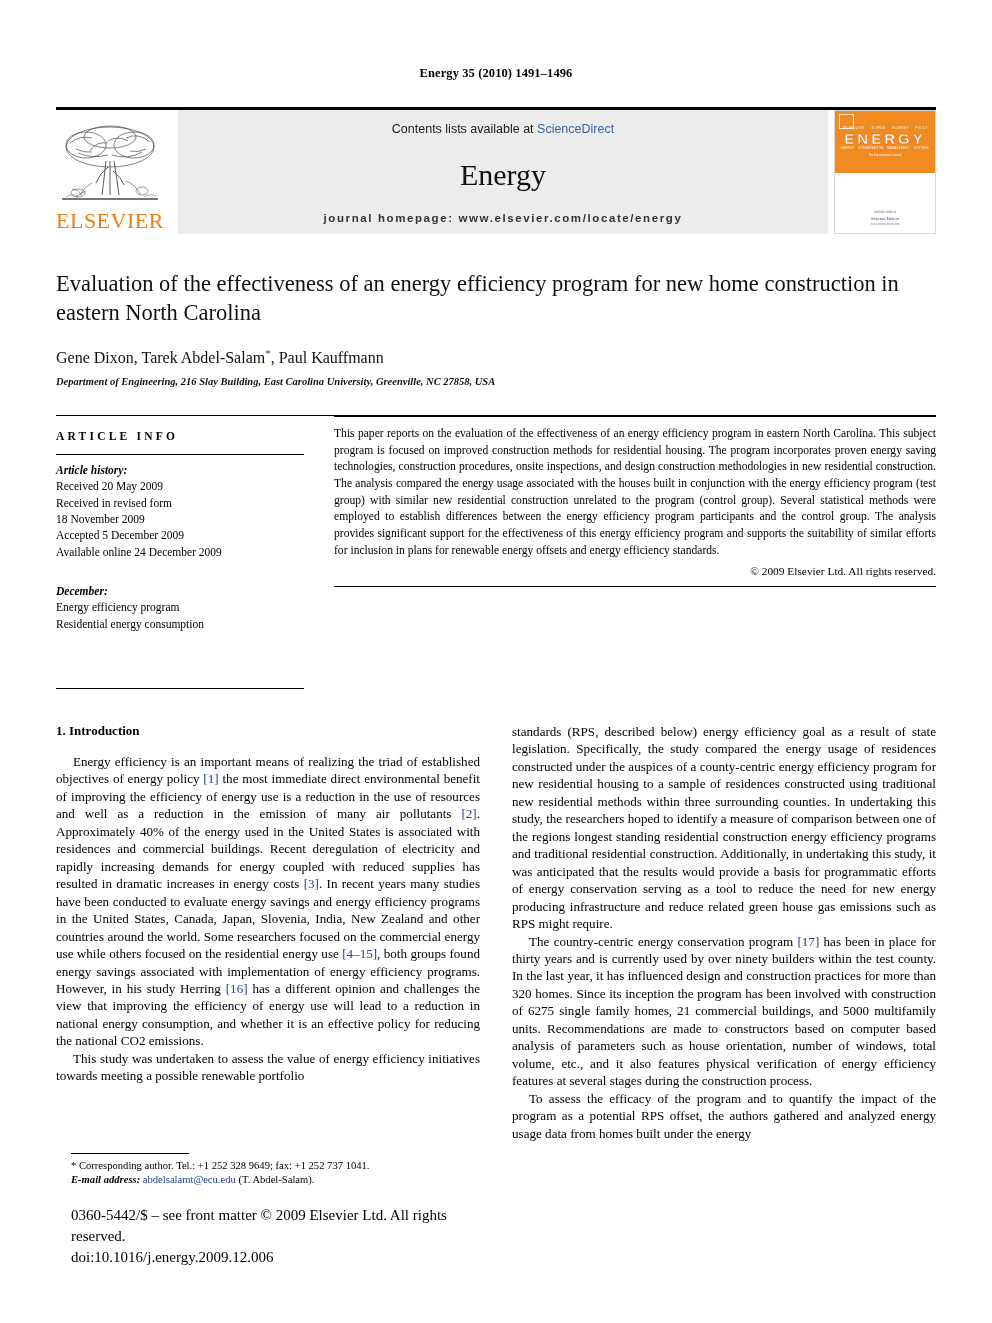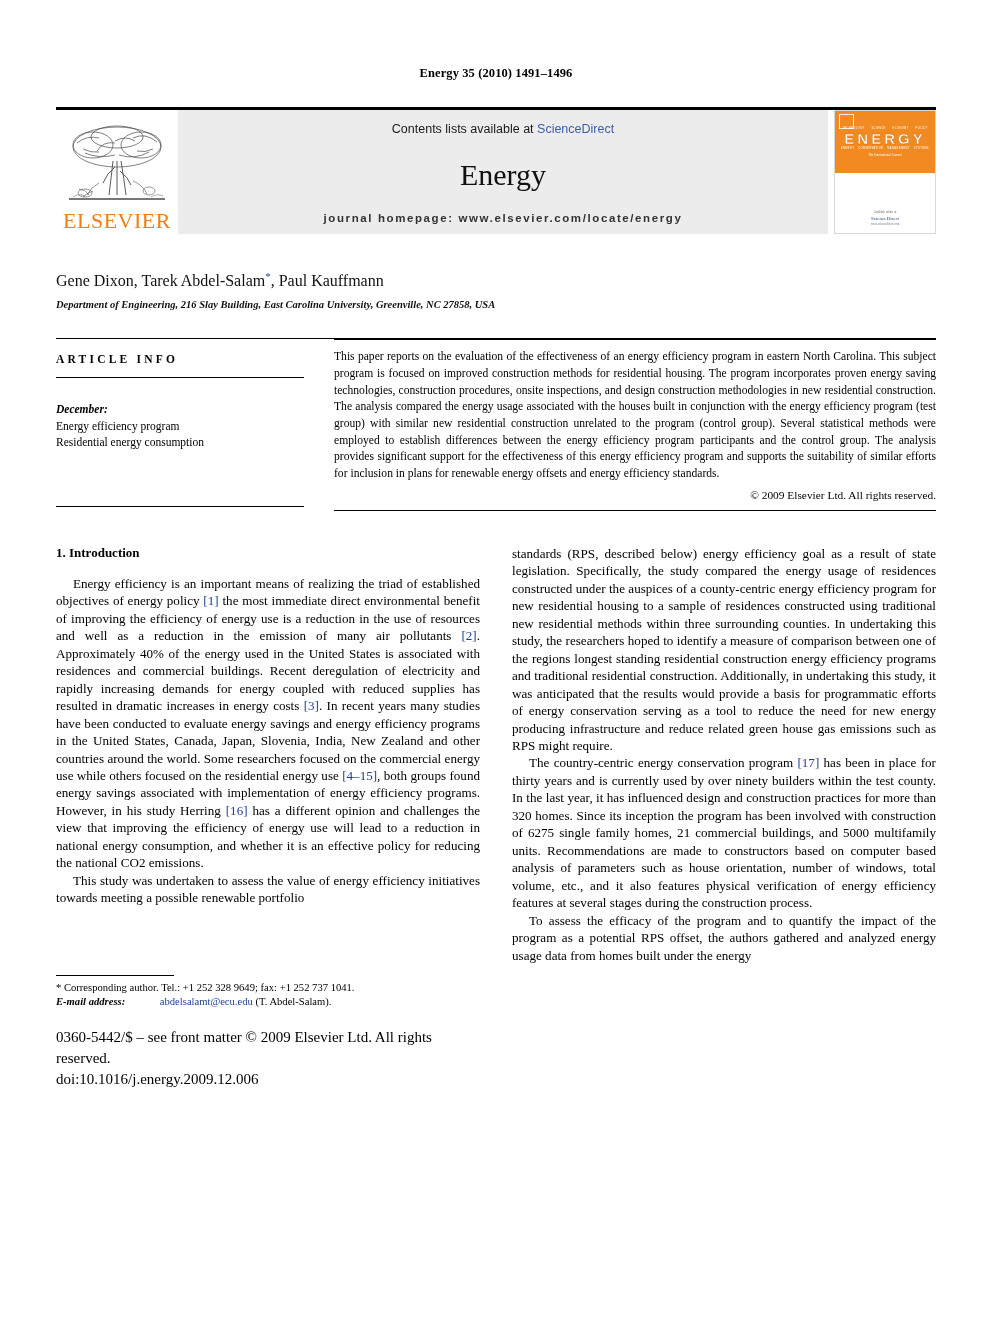--- a/index.html
+++ b/index.html
@@ -38,21 +38,20 @@
     border-top: 3px solid #000;
     display: flex;
     align-items: stretch;
     height: 124px;
   }
   .elsevier-logo {
     width: 122px;
     flex: 0 0 122px;
     display: flex;
     flex-direction: column;
-    align-items: center;
     justify-content: flex-end;
     padding-bottom: 2px;
     box-sizing: border-box;
   }
   .tree-svg { display:block; }
   .elsevier-word {
     font-family: "Liberation Serif", serif;
     font-size: 22px;
     letter-spacing: .5px;
     color: #f07e13;
@@ -250,37 +249,37 @@
     margin: 0;
     text-indent: 17px;
     hyphens: manual;
   }
   p.body-p.cont { text-indent: 0; }
   .ref { color: #1c3f94; }
 
   
   .footnote-wrap {
     position: absolute;
-    left: 0;
+    left: 15px;
     bottom: 0;
     width: 424px;
   }
   .footnote-rule {
     width: 118px;
     border-top: 1px solid #000;
     margin-bottom: 5px;
   }
   .footnote {
     font-size: 10.6px;
     line-height: 1.38;
     padding-left: 9px;
     text-indent: -9px;
   }
   .footnote .ital { font-style: italic; font-weight: bold; }
-  .footnote a, .mail { color: #1c3f94; text-decoration: none; margin-left: 32px; }
+  .footnote a, .mail { color: #1c3f94; text-decoration: none; }
   .issn-block {
     margin-top: 17px;
     font-size: 15px;
     line-height: 1.4;
   }
 </style>
 </head>
 <body>
 
 <div class="page">
@@ -357,30 +356,39 @@
       </div>
       <div class="cover-bottom">
         <div class="cover-avail">Available online at</div>
         <div class="cover-sd">ScienceDirect</div>
         <div class="cover-url">www.sciencedirect.com</div>
       </div>
     </div>
   </div>
 
   <div class="title-block">
+    <h1 class="paper-title">Evaluation of the effectiveness of an energy efficiency program for new home construction in eastern North Carolina</h1>
     <div class="authors">
       <span id="authors-slot">Gene Dixon, Tarek Abdel-Salam<sup>*</sup>, Paul Kauffmann</span>
     </div>
     <div class="affiliation">Department of Engineering, 216 Slay Building, East Carolina University, Greenville, NC 27858, USA</div>
   </div>
 
   <div class="info-abstract">
     <div class="col-info">
       <div class="sec-label">ARTICLE INFO</div>
       <div class="rule"></div>
+      <div class="info-body">
+        <div class="ital">Article history:</div>
+        <div>Received 20 May 2009</div>
+        <div>Received in revised form</div>
+        <div>18 November 2009</div>
+        <div>Accepted 5 December 2009</div>
+        <div>Available online 24 December 2009</div>
+      </div>
       <div class="keywords-block">
         <div class="info-body" style="padding-top:0">
           <div class="ital">December:</div>
           <div>Energy efficiency program</div>
           <div>Residential energy consumption</div>
         </div>
       </div>
       <div class="info-bottom-rule"></div>
     </div>
 

